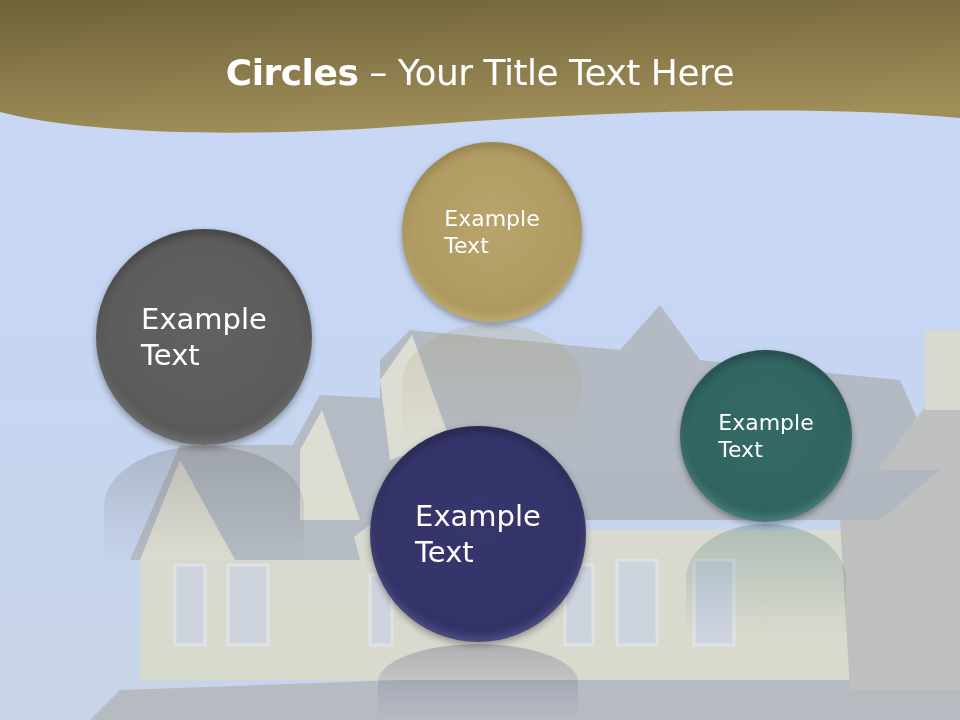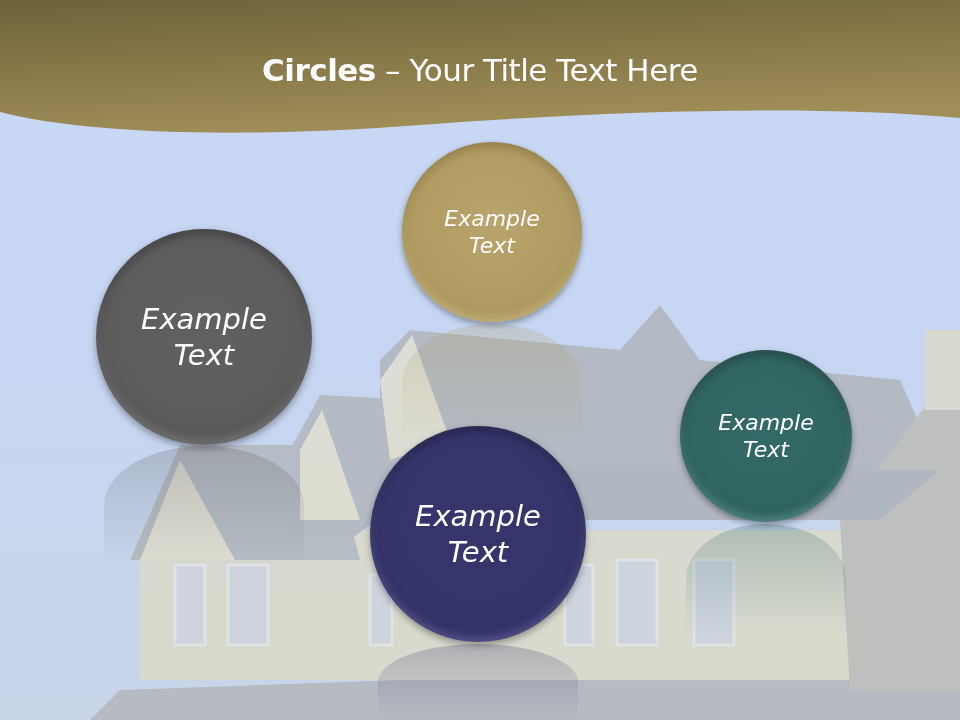--- a/index.html
+++ b/index.html
@@ -7,25 +7,25 @@
   body { font-family: "DejaVu Sans", "Liberation Sans", sans-serif; background: #c9d8f4; position: relative; }
 
   .slide { position: absolute; left: 0; top: 0; width: 960px; height: 720px; overflow: hidden;
     background: linear-gradient(180deg, #c8d8f5 0%, #c6d6f2 50%, #c8d4e8 100%); }
 
   
   .house { position: absolute; left: 0; top: 0; width: 960px; height: 720px; }
 
   .header { position: absolute; left: 0; top: 0; width: 960px; height: 140px; }
   .title { position: absolute; left: 0; top: 52px; width: 960px; text-align: center;
-    color: #ffffff; font-size: 31px; letter-spacing: -0.5px; white-space: nowrap; }
+    color: #ffffff; font-size: 36px; letter-spacing: -0.5px; white-space: nowrap; }
   .title b { font-weight: bold; }
 
   .circle { position: absolute; border-radius: 50%; display: flex; align-items: center; justify-content: center;
-    text-align: center; color: #ffffff; line-height: 1.25; font-style: italic; }
+    color: #ffffff; line-height: 1.25; }
   .circle .face { position: absolute; inset: 0; border-radius: 50%; }
   .circle .label { position: relative; z-index: 2; white-space: pre-line; }
   .reflect { position: absolute; border-radius: 50%; opacity: 0.28; pointer-events: none; }
 
   .c-gold { left: 402px; top: 142px; width: 180px; height: 180px; font-size: 22px; }
   .c-gold .face { background: radial-gradient(circle at 50% 45%, #b8a46c 0%, #b09c62 60%, #9c8850 92%, #c8b880 100%);
     box-shadow: 0 3px 6px rgba(0,0,0,0.35), inset 0 -4px 10px rgba(255,240,180,0.35), inset 0 4px 8px rgba(80,60,20,0.35); }
   .r-gold { left: 402px; top: 324px; width: 180px; height: 120px;
     background: linear-gradient(180deg, rgba(176,156,98,0.9), rgba(176,156,98,0)); border-radius: 50% 50% 0 0; }
 

